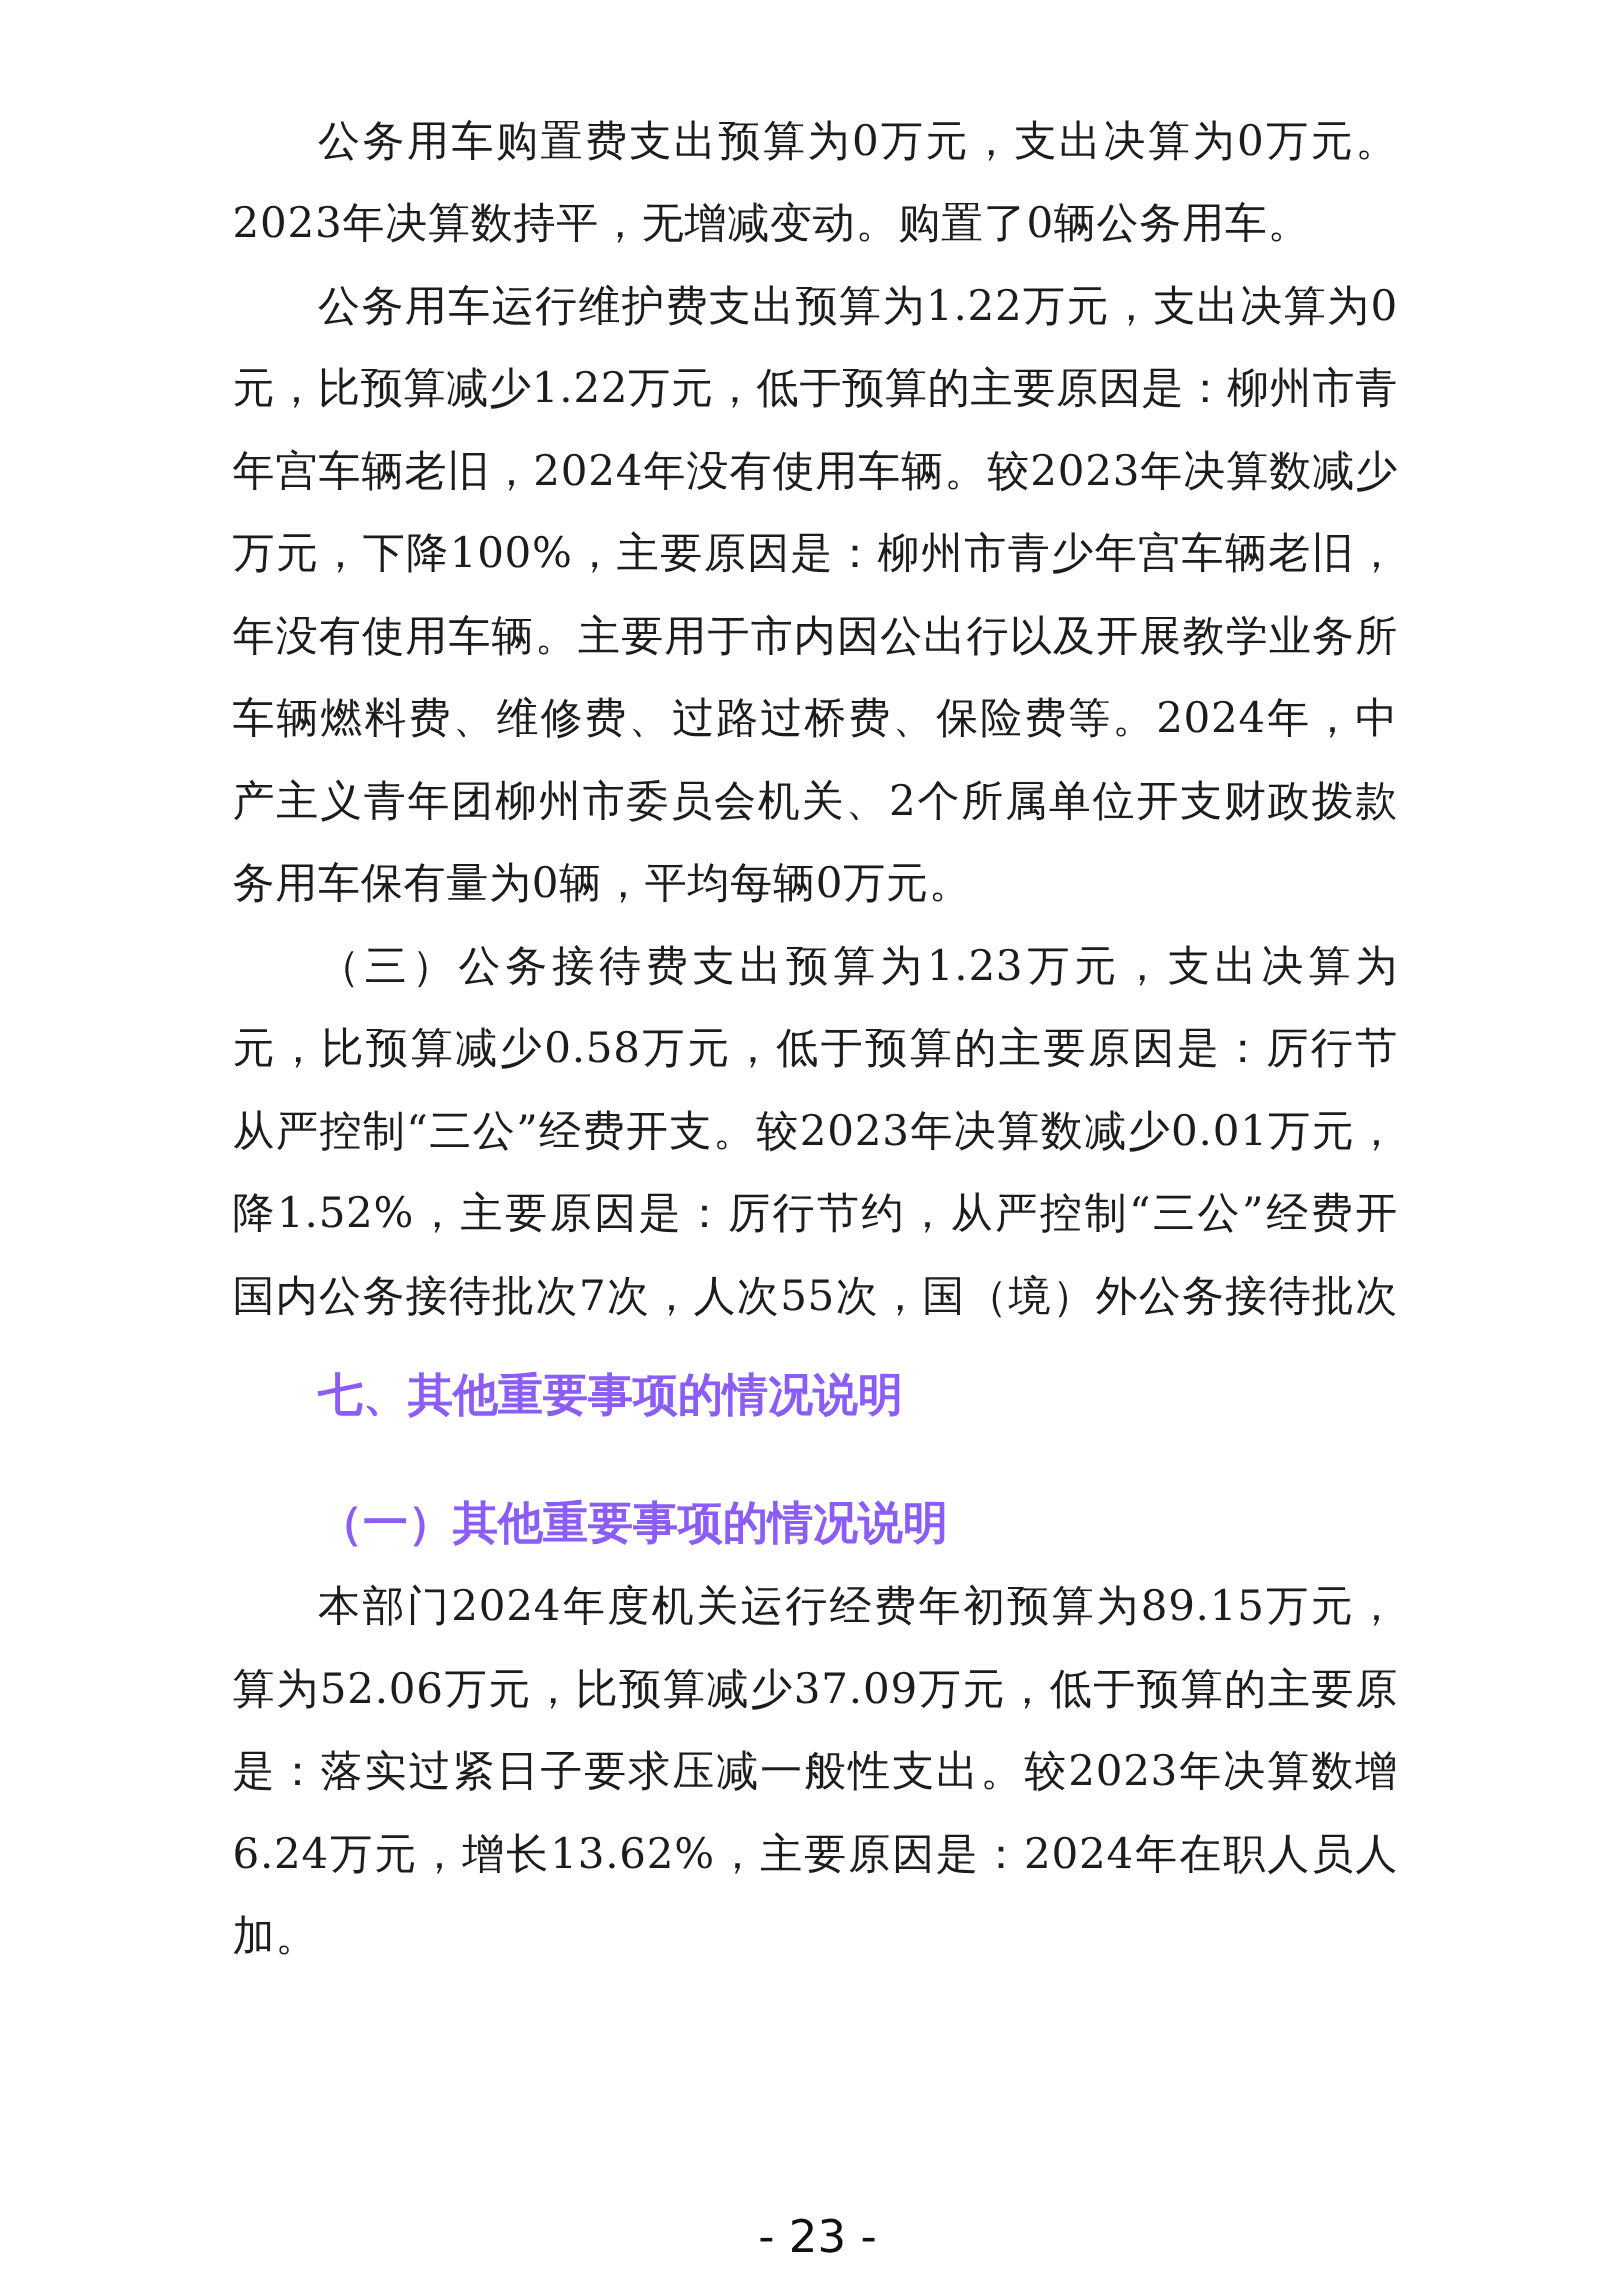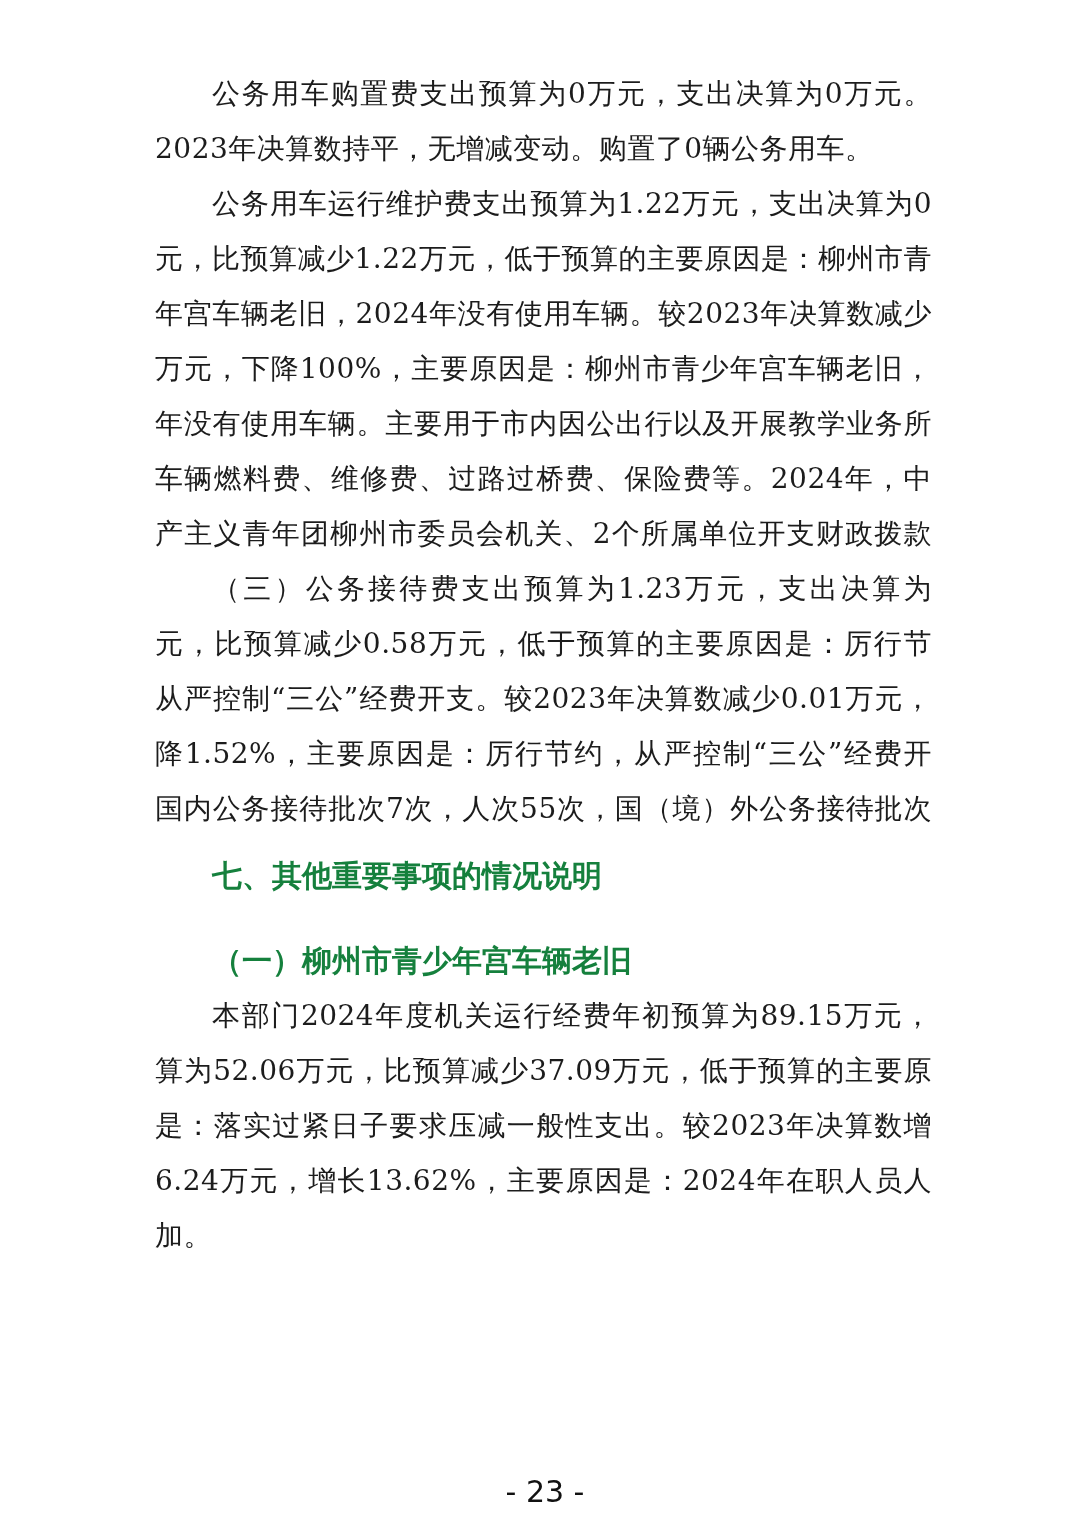--- a/index.html
+++ b/index.html
@@ -31,21 +31,21 @@
   .line.end  { text-align: left; text-align-last: left; }
   .line.ind  { text-indent: 57px; }
   .h1, .h2 {
     font-size: 30px;
     line-height: 55px;
     height: 55px;
     overflow: hidden;
     font-weight: bold;
     text-indent: 57px;
     text-align: left;
-    color: #15803d;
+    color: #8b5cf6;
   }
   .h1 {
     font-family: "DejaVu Sans", "Liberation Sans", sans-serif;
     margin-top: 12px;
     margin-bottom: 30px;
   }
   .h2 { margin: 0; }
   .footer {
     position: absolute;
     left: 16px;
@@ -66,30 +66,31 @@
     <div class="line ind full">公务用车购置费支出预算为0万元，支出决算为0万元。与</div>
     <div class="line end">2023年决算数持平，无增减变动。购置了0辆公务用车。</div>
 
     <div class="line ind full">公务用车运行维护费支出预算为1.22万元，支出决算为0万</div>
     <div class="line full">元，比预算减少1.22万元，低于预算的主要原因是：柳州市青少</div>
     <div class="line full">年宫车辆老旧，2024年没有使用车辆。较2023年决算数减少1.17</div>
     <div class="line full">万元，下降100%，主要原因是：柳州市青少年宫车辆老旧，2024</div>
     <div class="line full">年没有使用车辆。主要用于市内因公出行以及开展教学业务所需</div>
     <div class="line full">车辆燃料费、维修费、过路过桥费、保险费等。2024年，中国共</div>
     <div class="line full">产主义青年团柳州市委员会机关、2个所属单位开支财政拨款的公</div>
+    <div class="line end">务用车保有量为0辆，平均每辆0万元。</div>
 
     <div class="line ind full">（三）公务接待费支出预算为1.23万元，支出决算为0.65万</div>
     <div class="line full">元，比预算减少0.58万元，低于预算的主要原因是：厉行节约，</div>
     <div class="line full">从严控制“三公”经费开支。较2023年决算数减少0.01万元，下</div>
     <div class="line full">降1.52%，主要原因是：厉行节约，从严控制“三公”经费开支。</div>
     <div class="line full">国内公务接待批次7次，人次55次，国（境）外公务接待批次0</div>
 
     <div class="h1">七、其他重要事项的情况说明</div>
 
-    <div class="h2">（一）柳州市青少年宫车辆老旧</div>
+    <div class="h2">（一）其他重要事项的情况说明</div>
 
     <div class="line ind full">本部门2024年度机关运行经费年初预算为89.15万元，支出决</div>
     <div class="line full">算为52.06万元，比预算减少37.09万元，低于预算的主要原因</div>
     <div class="line full">是：落实过紧日子要求压减一般性支出。较2023年决算数增加</div>
     <div class="line full">6.24万元，增长13.62%，主要原因是：2024年在职人员人数增</div>
     <div class="line end">加。</div>
 
 
   </div>
 

